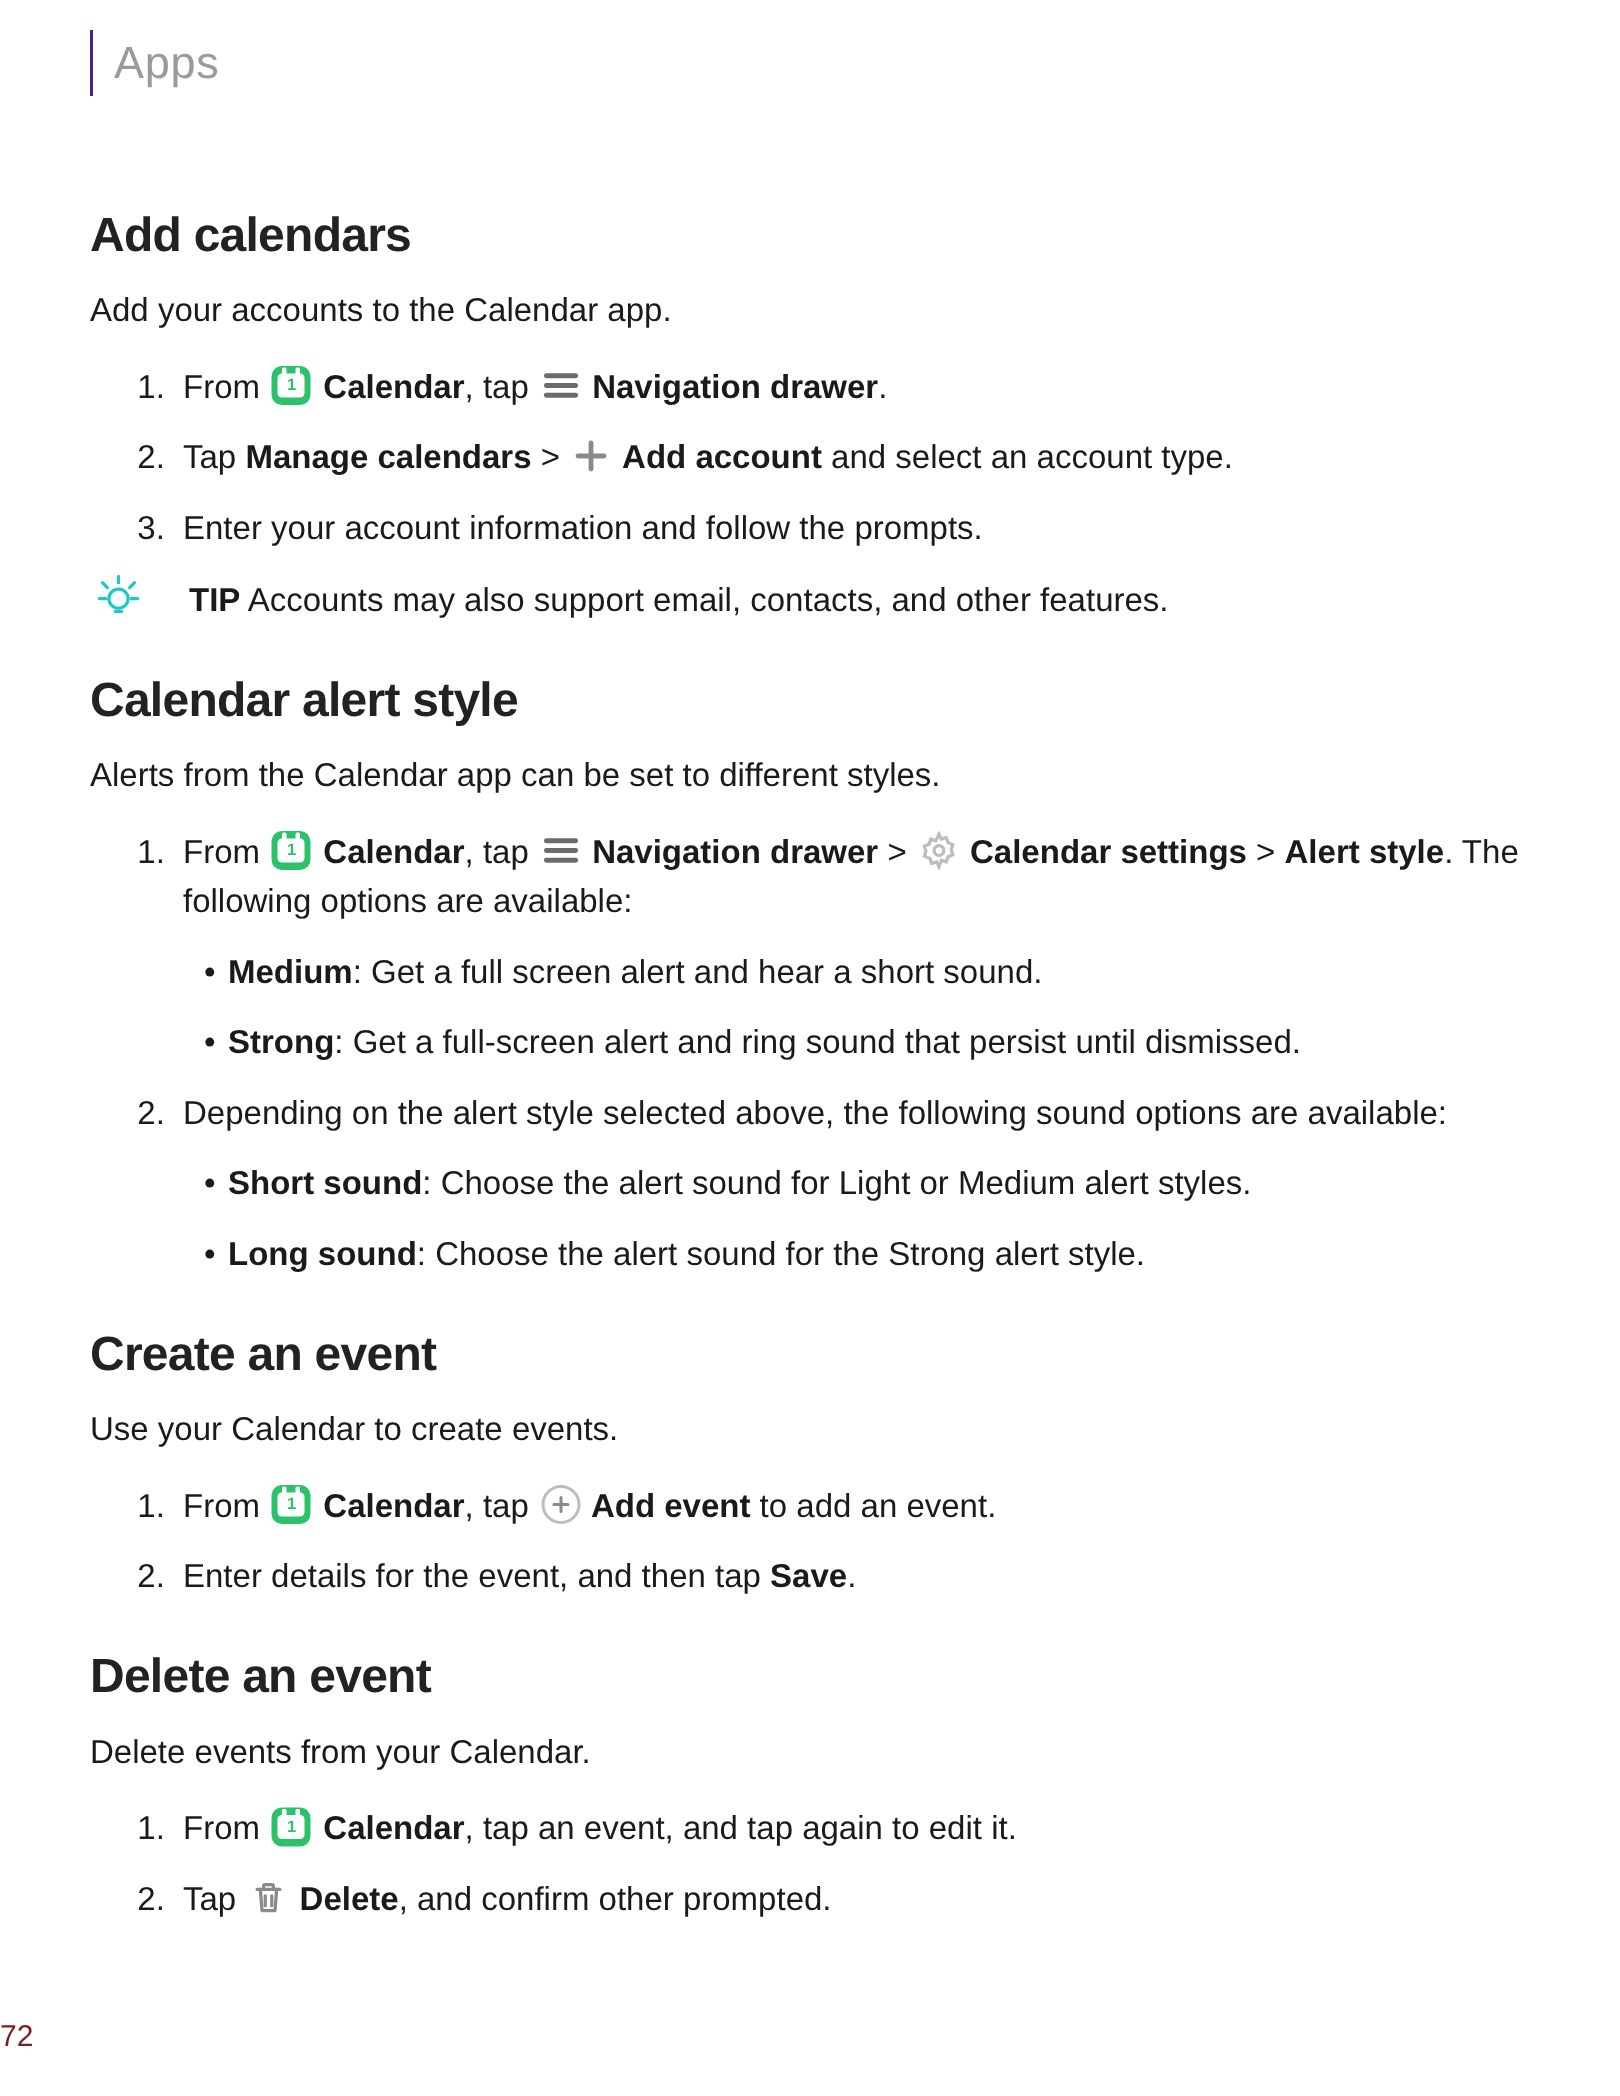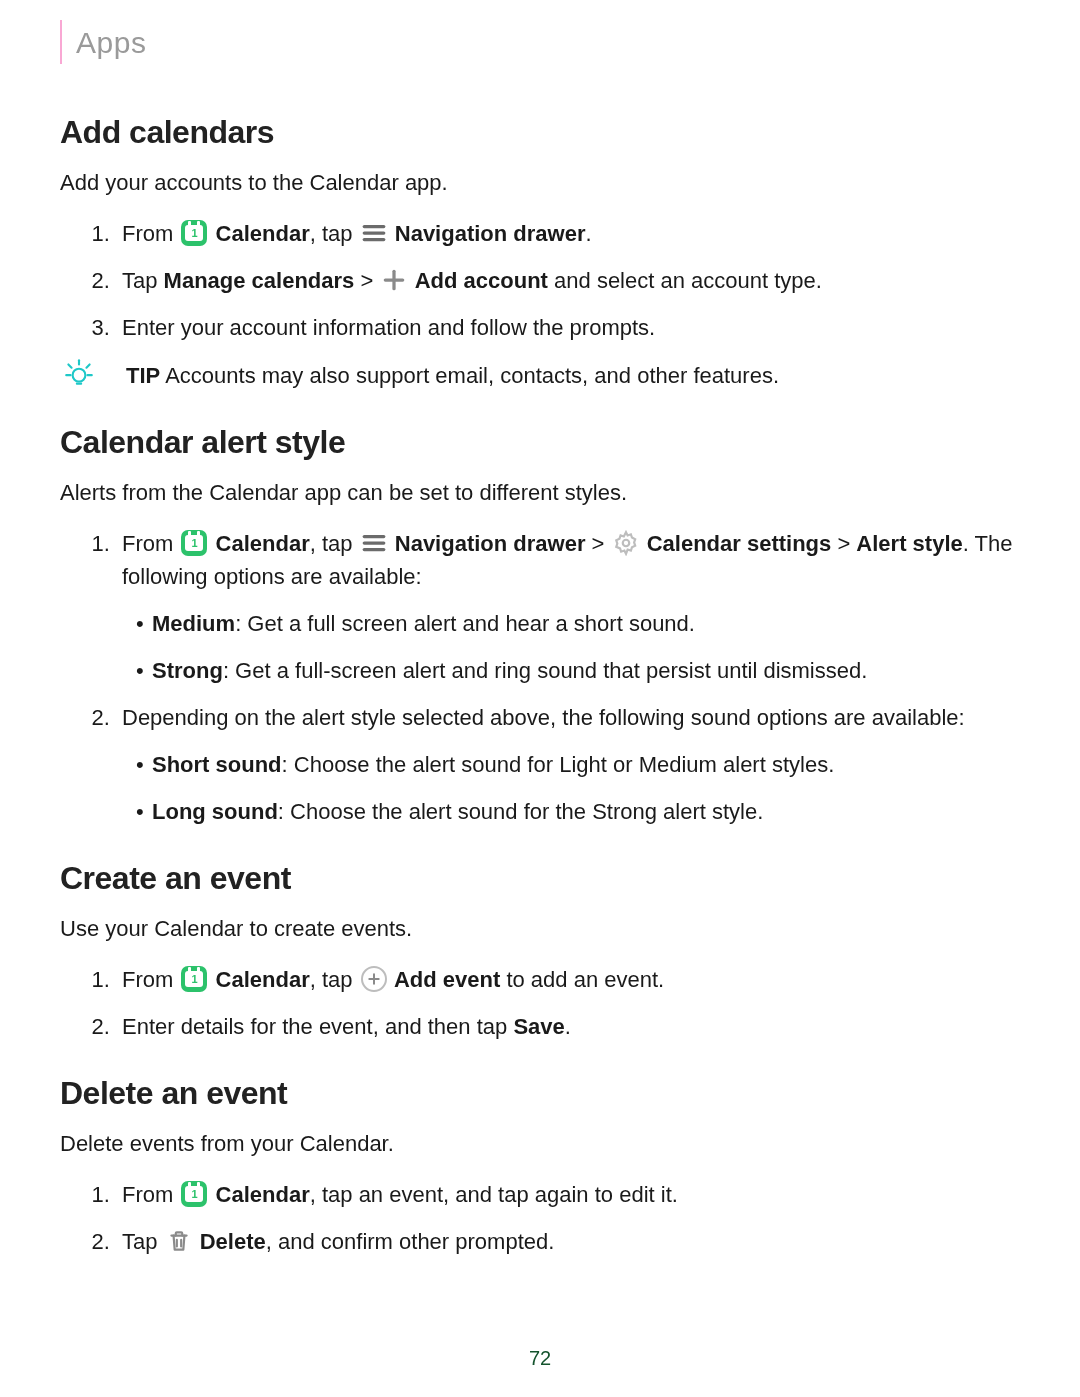--- a/index.html
+++ b/index.html
@@ -8,26 +8,26 @@
     height: 1397px;
     background: #fff;
     font-family: Arial, Helvetica, sans-serif;
     color: #1a1a1a;
     padding: 20px 60px 40px 60px;
     position: relative;
     font-size: 22px;
     line-height: 1.5;
   }
   .header-line {
-    border-left: 2px solid #f9a8d4;
+    border-left: 2px solid #4c1d95;
     padding-left: 14px;
     height: 44px;
     display: flex;
     align-items: center;
-    margin-bottom: 44px;
+    margin-bottom: 68px;
   }
   .breadcrumb {
     font-size: 30px;
     color: #9a9a9a;
     font-weight: 400;
     letter-spacing: 0.5px;
   }
   h2.section {
     font-size: 32px;
     font-weight: 700;
@@ -119,23 +119,23 @@
   }
   .plus-icon.circle svg { stroke:#8a8a8a; width:16px; height:16px; }
   .gear-icon svg { fill:none; stroke:#bdbdbd; stroke-width:2; }
   .trash-icon svg { fill:none; stroke:#8a8a8a; stroke-width:2; stroke-linejoin:round; stroke-linecap:round; }
   .bulb-icon { width:34px; height:34px; }
   .bulb-icon svg { stroke:#1ec8c8; fill:none; stroke-width:2; stroke-linecap:round; }
   .pagenum {
     position: absolute;
     bottom: 24px;
     left: 0; right: 0;
-    text-align: center;
+    text-align: left;
     font-size: 20px;
-    color: #14532d;
+    color: #7f1d1d;
   }
 </style>
 </head>
 <body>
 
 <div class="header-line">
   <span class="breadcrumb">Apps</span>
 </div>
 
 <h2 class="section">Add calendars</h2>

